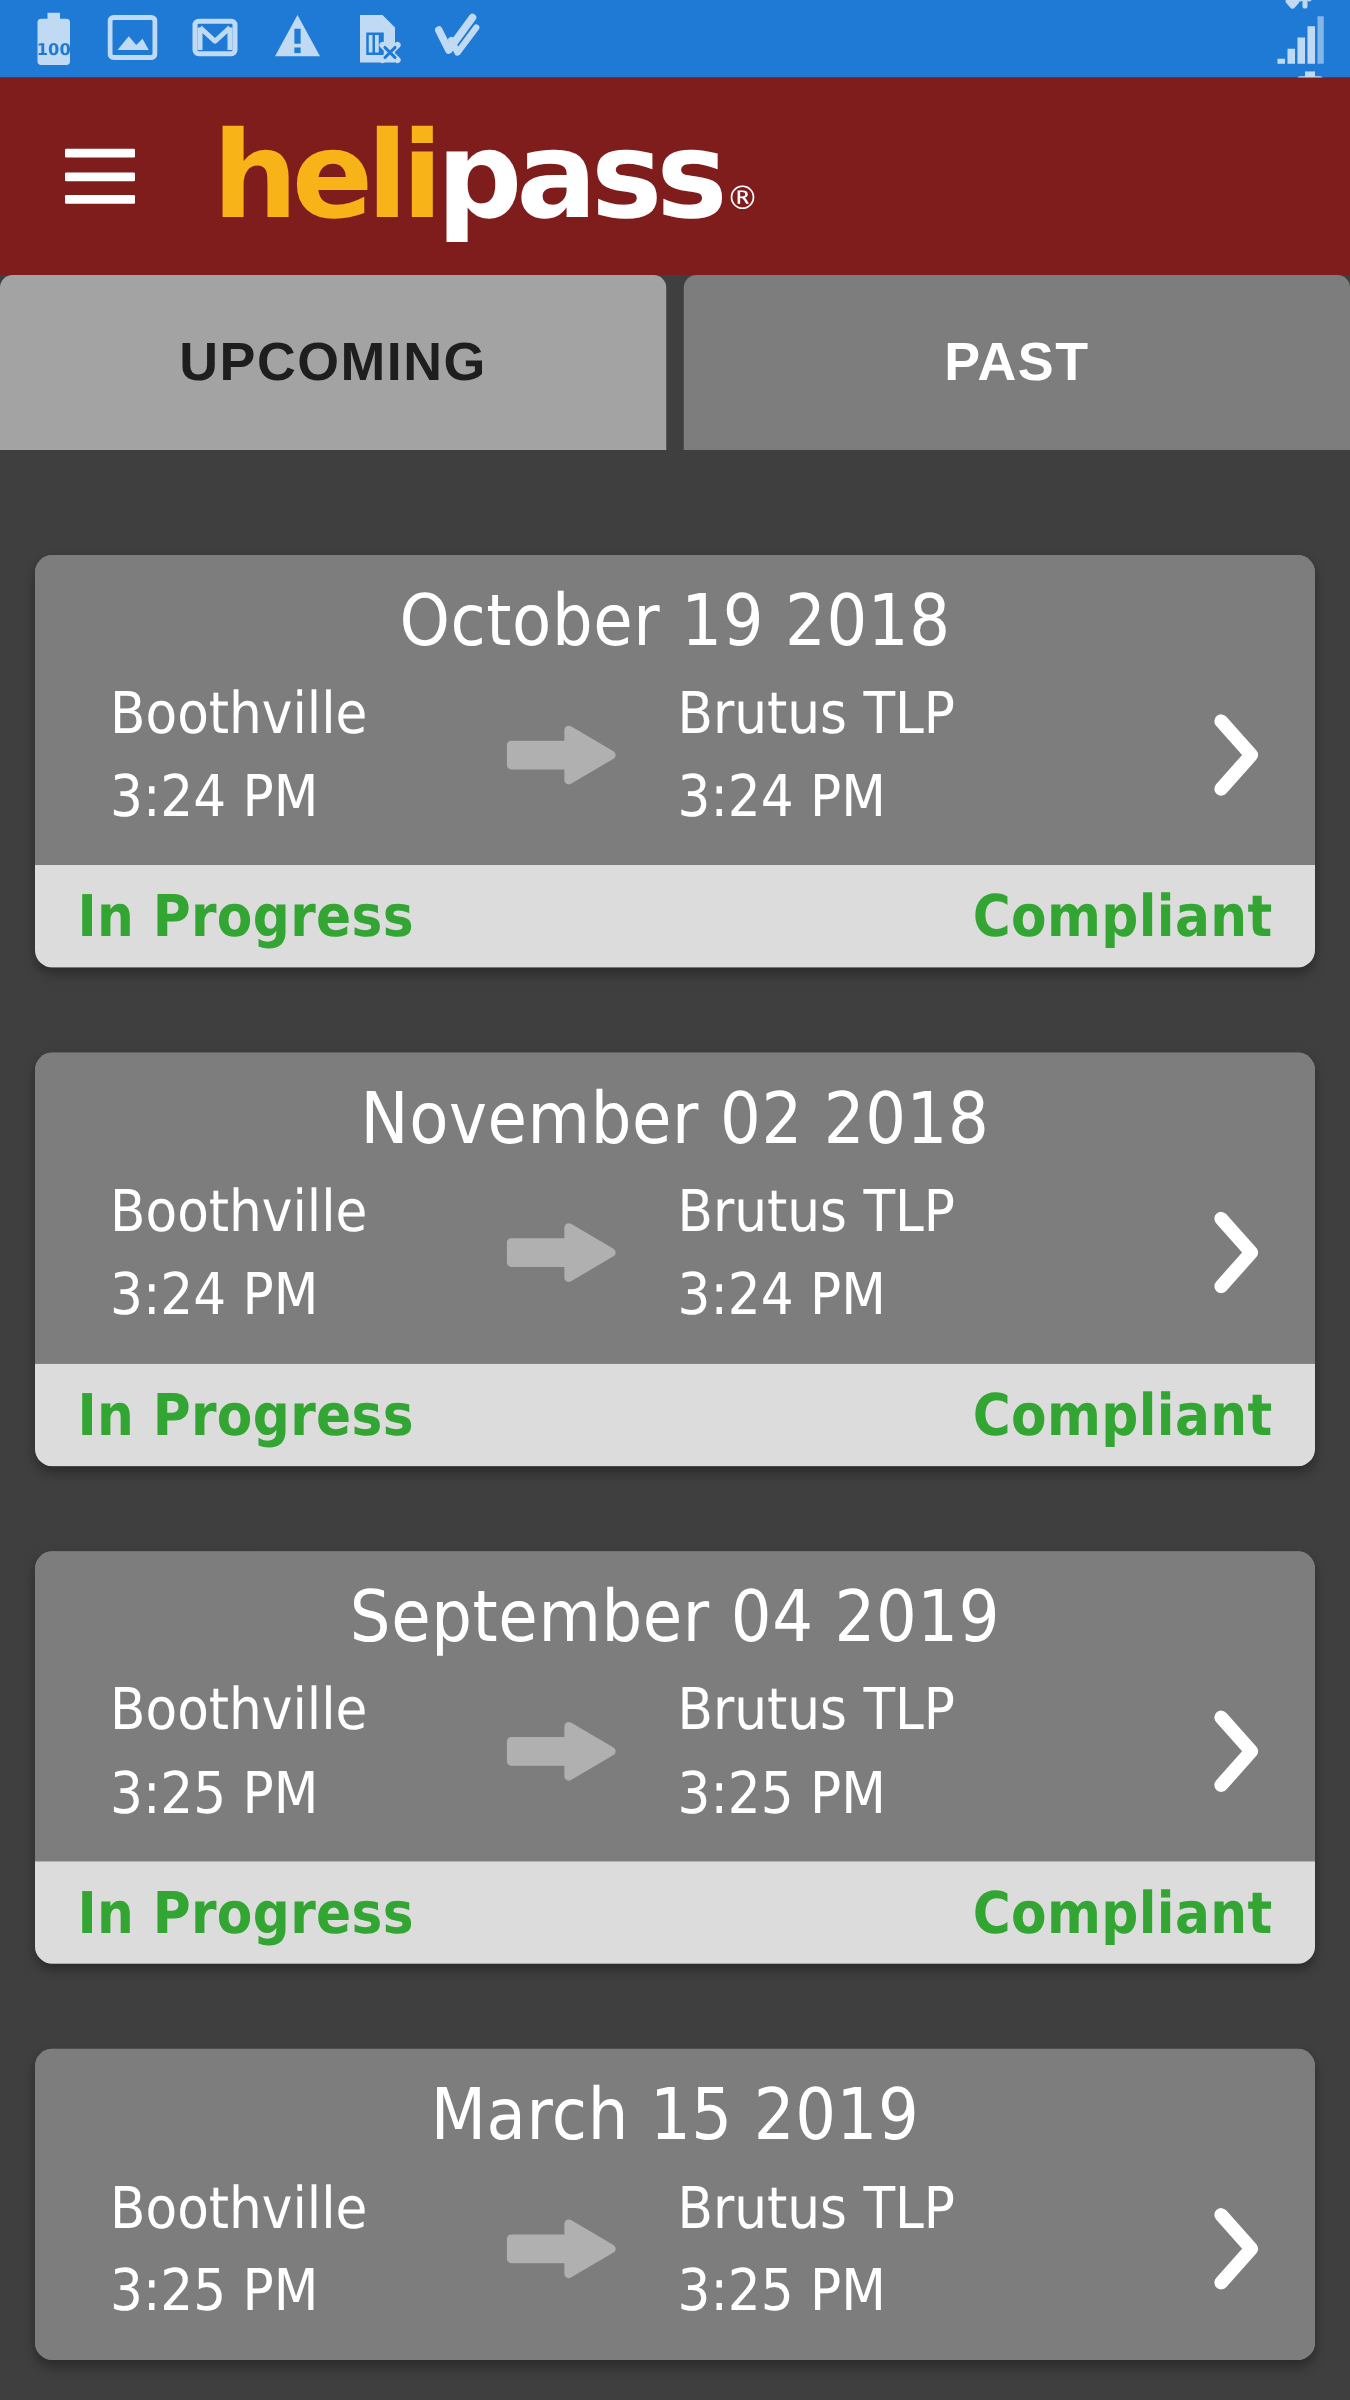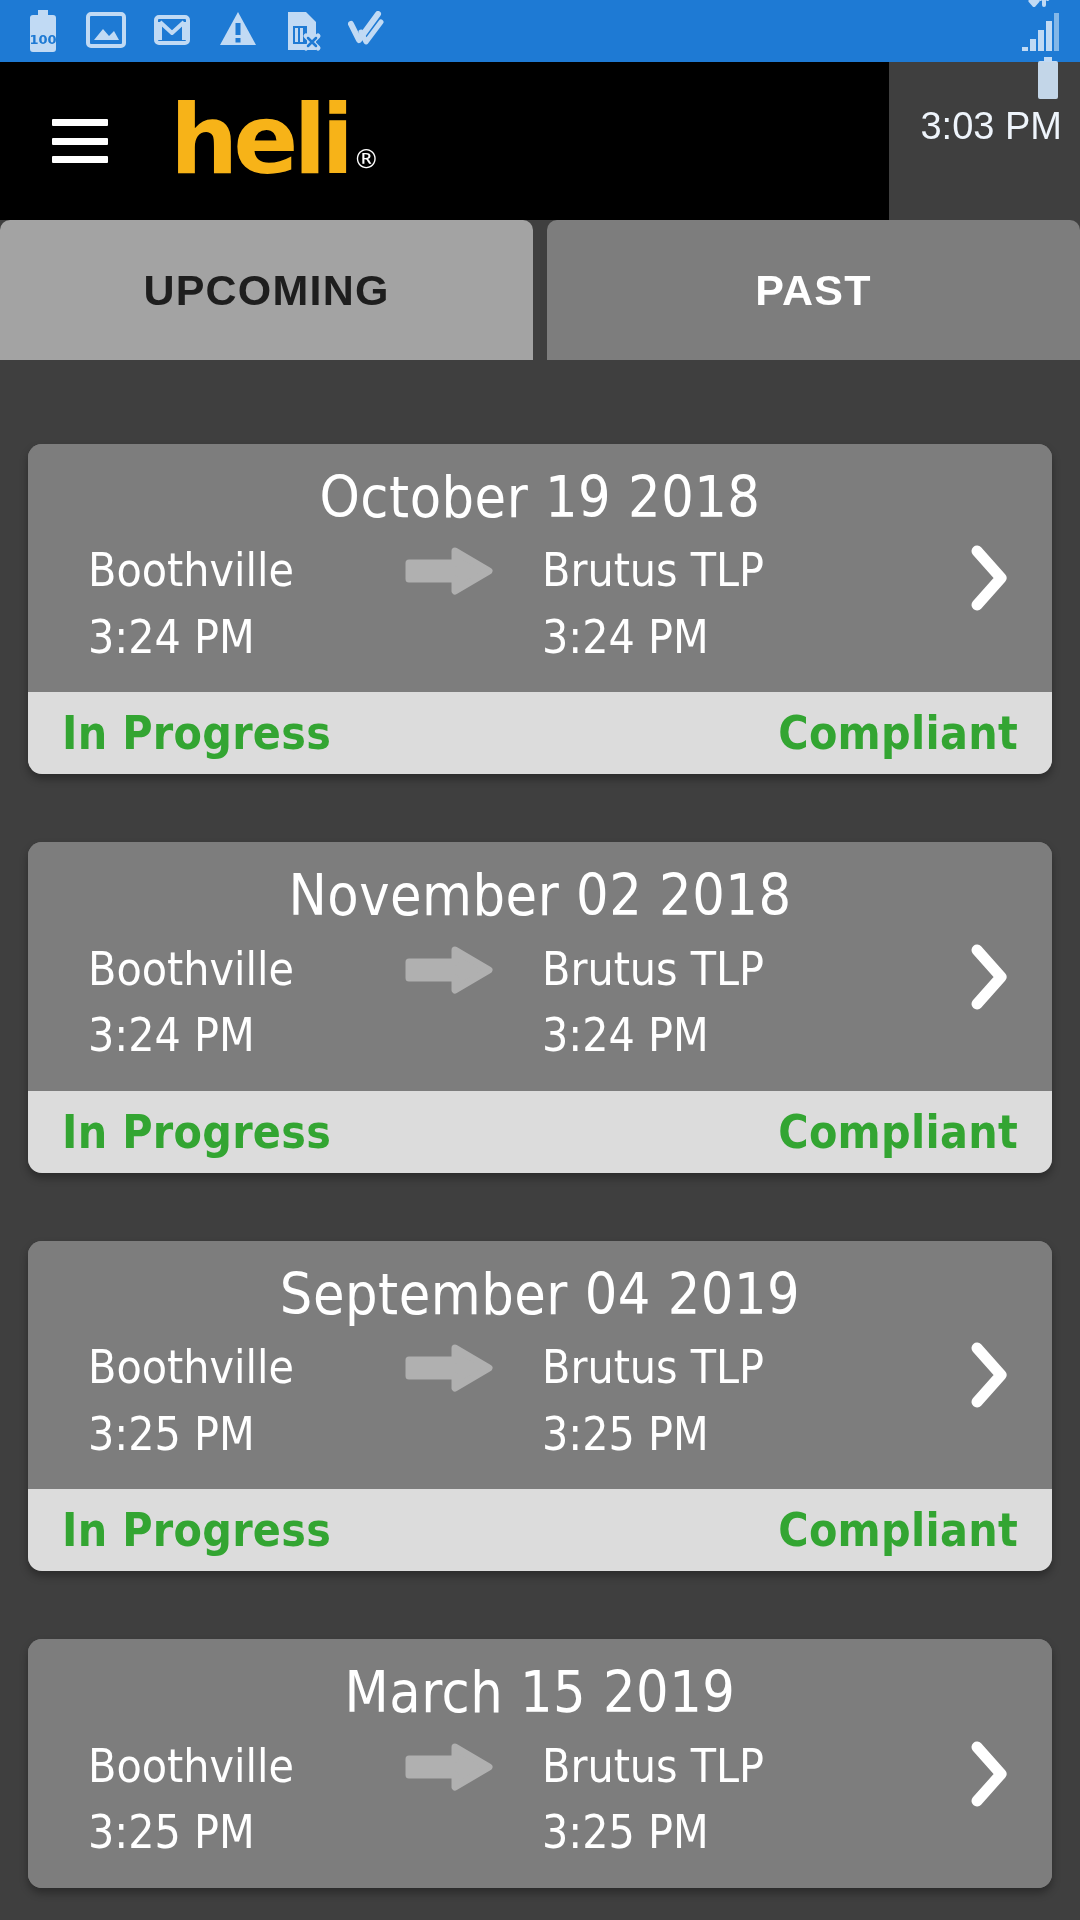--- a/index.html
+++ b/index.html
@@ -23,22 +23,22 @@
   #statusbar .right{ display:flex; align-items:flex-end; gap:4px; margin-left:auto;flex-direction:column; }
   .sicon{ display:block; opacity:.92; }
   #clock{
     color:#eef4fb; font-size:38px; letter-spacing:0px;
     font-family:"Liberation Sans", sans-serif; margin-left:10px;
     white-space:nowrap;
   }
 
   
   #appbar{
-    height:158px; width:889px;
-    background:#000000;
+    height:158px; width:1080px;
+    background:#7f1d1d;
     display:flex; align-items:center;
     position:relative;
   }
   #hamburger{
     position:absolute; left:52px; top:50%; transform:translateY(-50%);
     width:56px; height:44px; display:flex; flex-direction:column; justify-content:space-between;
     cursor:pointer;
   }
   #hamburger span{ display:block; height:7px; background:#ffffff; border-radius:1px; width:100%; }
 
@@ -103,21 +103,21 @@
   .card-date{
     color:#ffffff;
     font-family:"Liberation Sans Narrow","DejaVu Sans Condensed","Liberation Sans", sans-serif;
     font-size:57px;
     font-weight:400;
     text-align:center;
     letter-spacing:.5px;
     line-height:1.25;
   }
   .route{
-    display:flex; align-items:flex-start;
+    display:flex; align-items:center;
     margin-top:12px;
     padding:0 38px 0 38px;
     position:relative;
   }
   .leg{
     flex:0 0 330px;
     display:flex; flex-direction:column; align-items:center; gap:16px;
   }
   .leg.dep{ align-items:flex-start; padding-left:22px; }
   .leg.arr{ align-items:flex-start; padding-left:36px; }
@@ -220,20 +220,21 @@
 </div>
 
 <div id="appbar">
   <div id="hamburger">
     <span></span>
       <span></span>
       <span></span>
   </div>
   <div id="logo">
     <span class="logo-heli">heli</span>
+    <span class="logo-pass">pass</span>
     <span class="logo-r">®</span>
   </div>
 </div>
 
 <div id="tabs">
   <div class="tab active">UPCOMING</div>
   <div class="tab inactive">PAST</div>
 </div>
 
 <div id="list">

